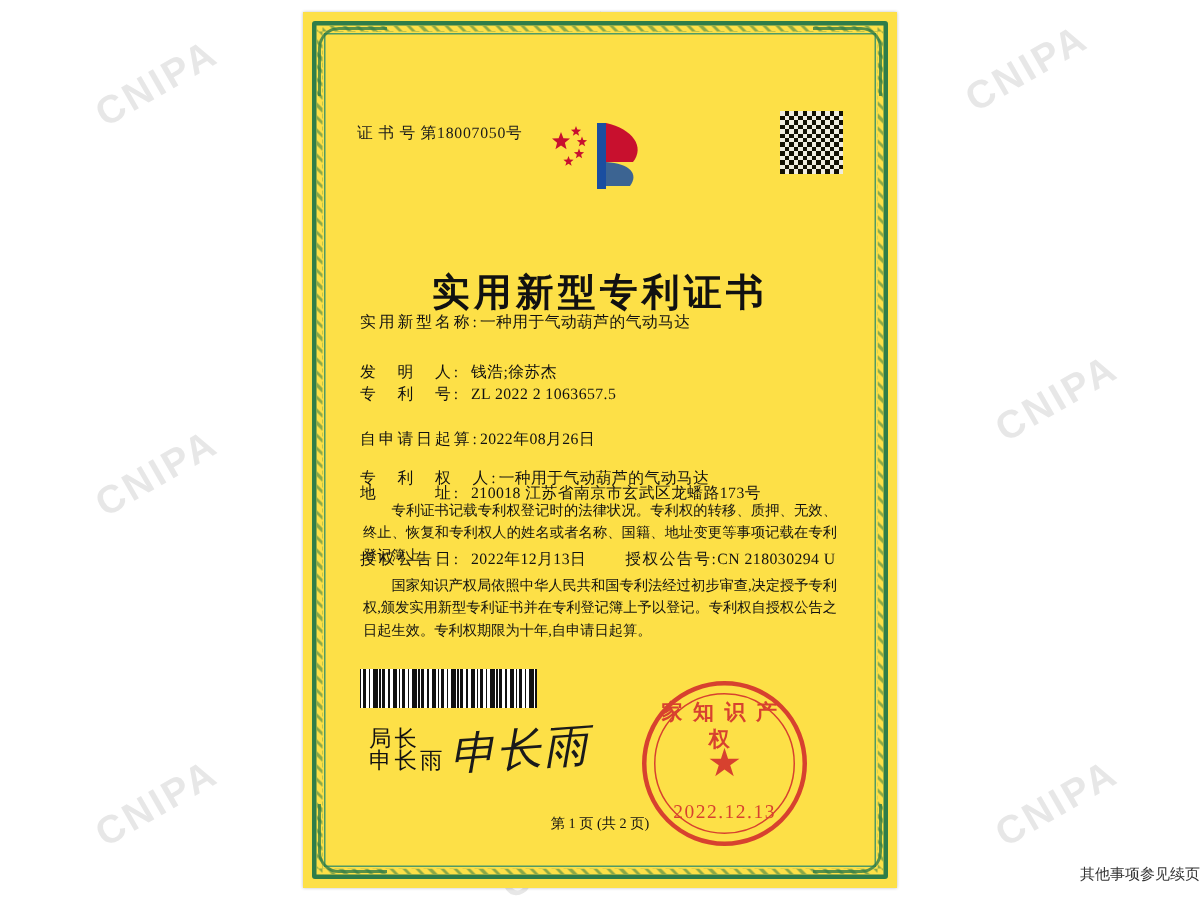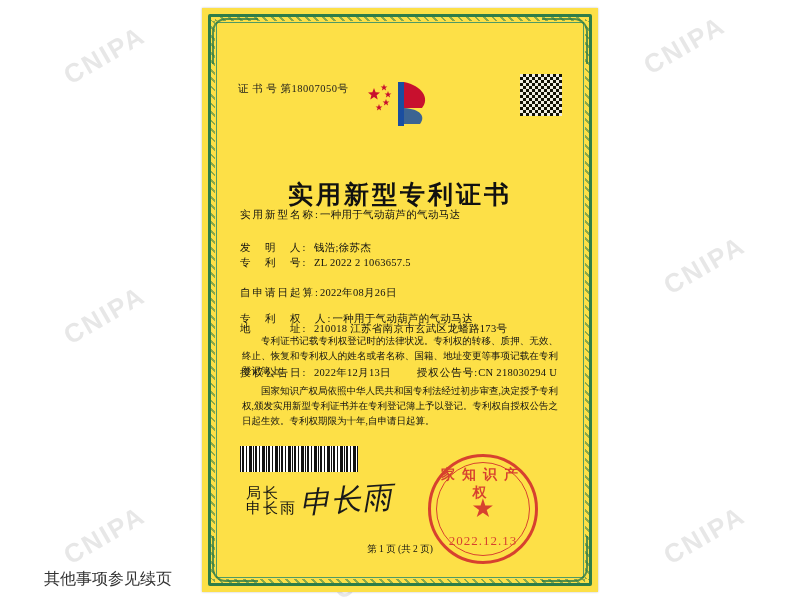--- a/index.html
+++ b/index.html
@@ -225,22 +225,22 @@
     bottom: 10px;
     text-align: center;
     font-size: 9.5px;
     color: #111;
     margin-top: 40px;
   }
   #footer-note {
     position: absolute;
     left: 0; right: 0;
     bottom: 10px;
-    text-align: left;
-    font-size: 16px;
+    text-align: right;
+    font-size: 10px;
     color: #333;
     padding-left: 44px;
   }
 </style>
 </head>
 <body>
 
 <div id="page">
 
   <div id="watermark-layer">

